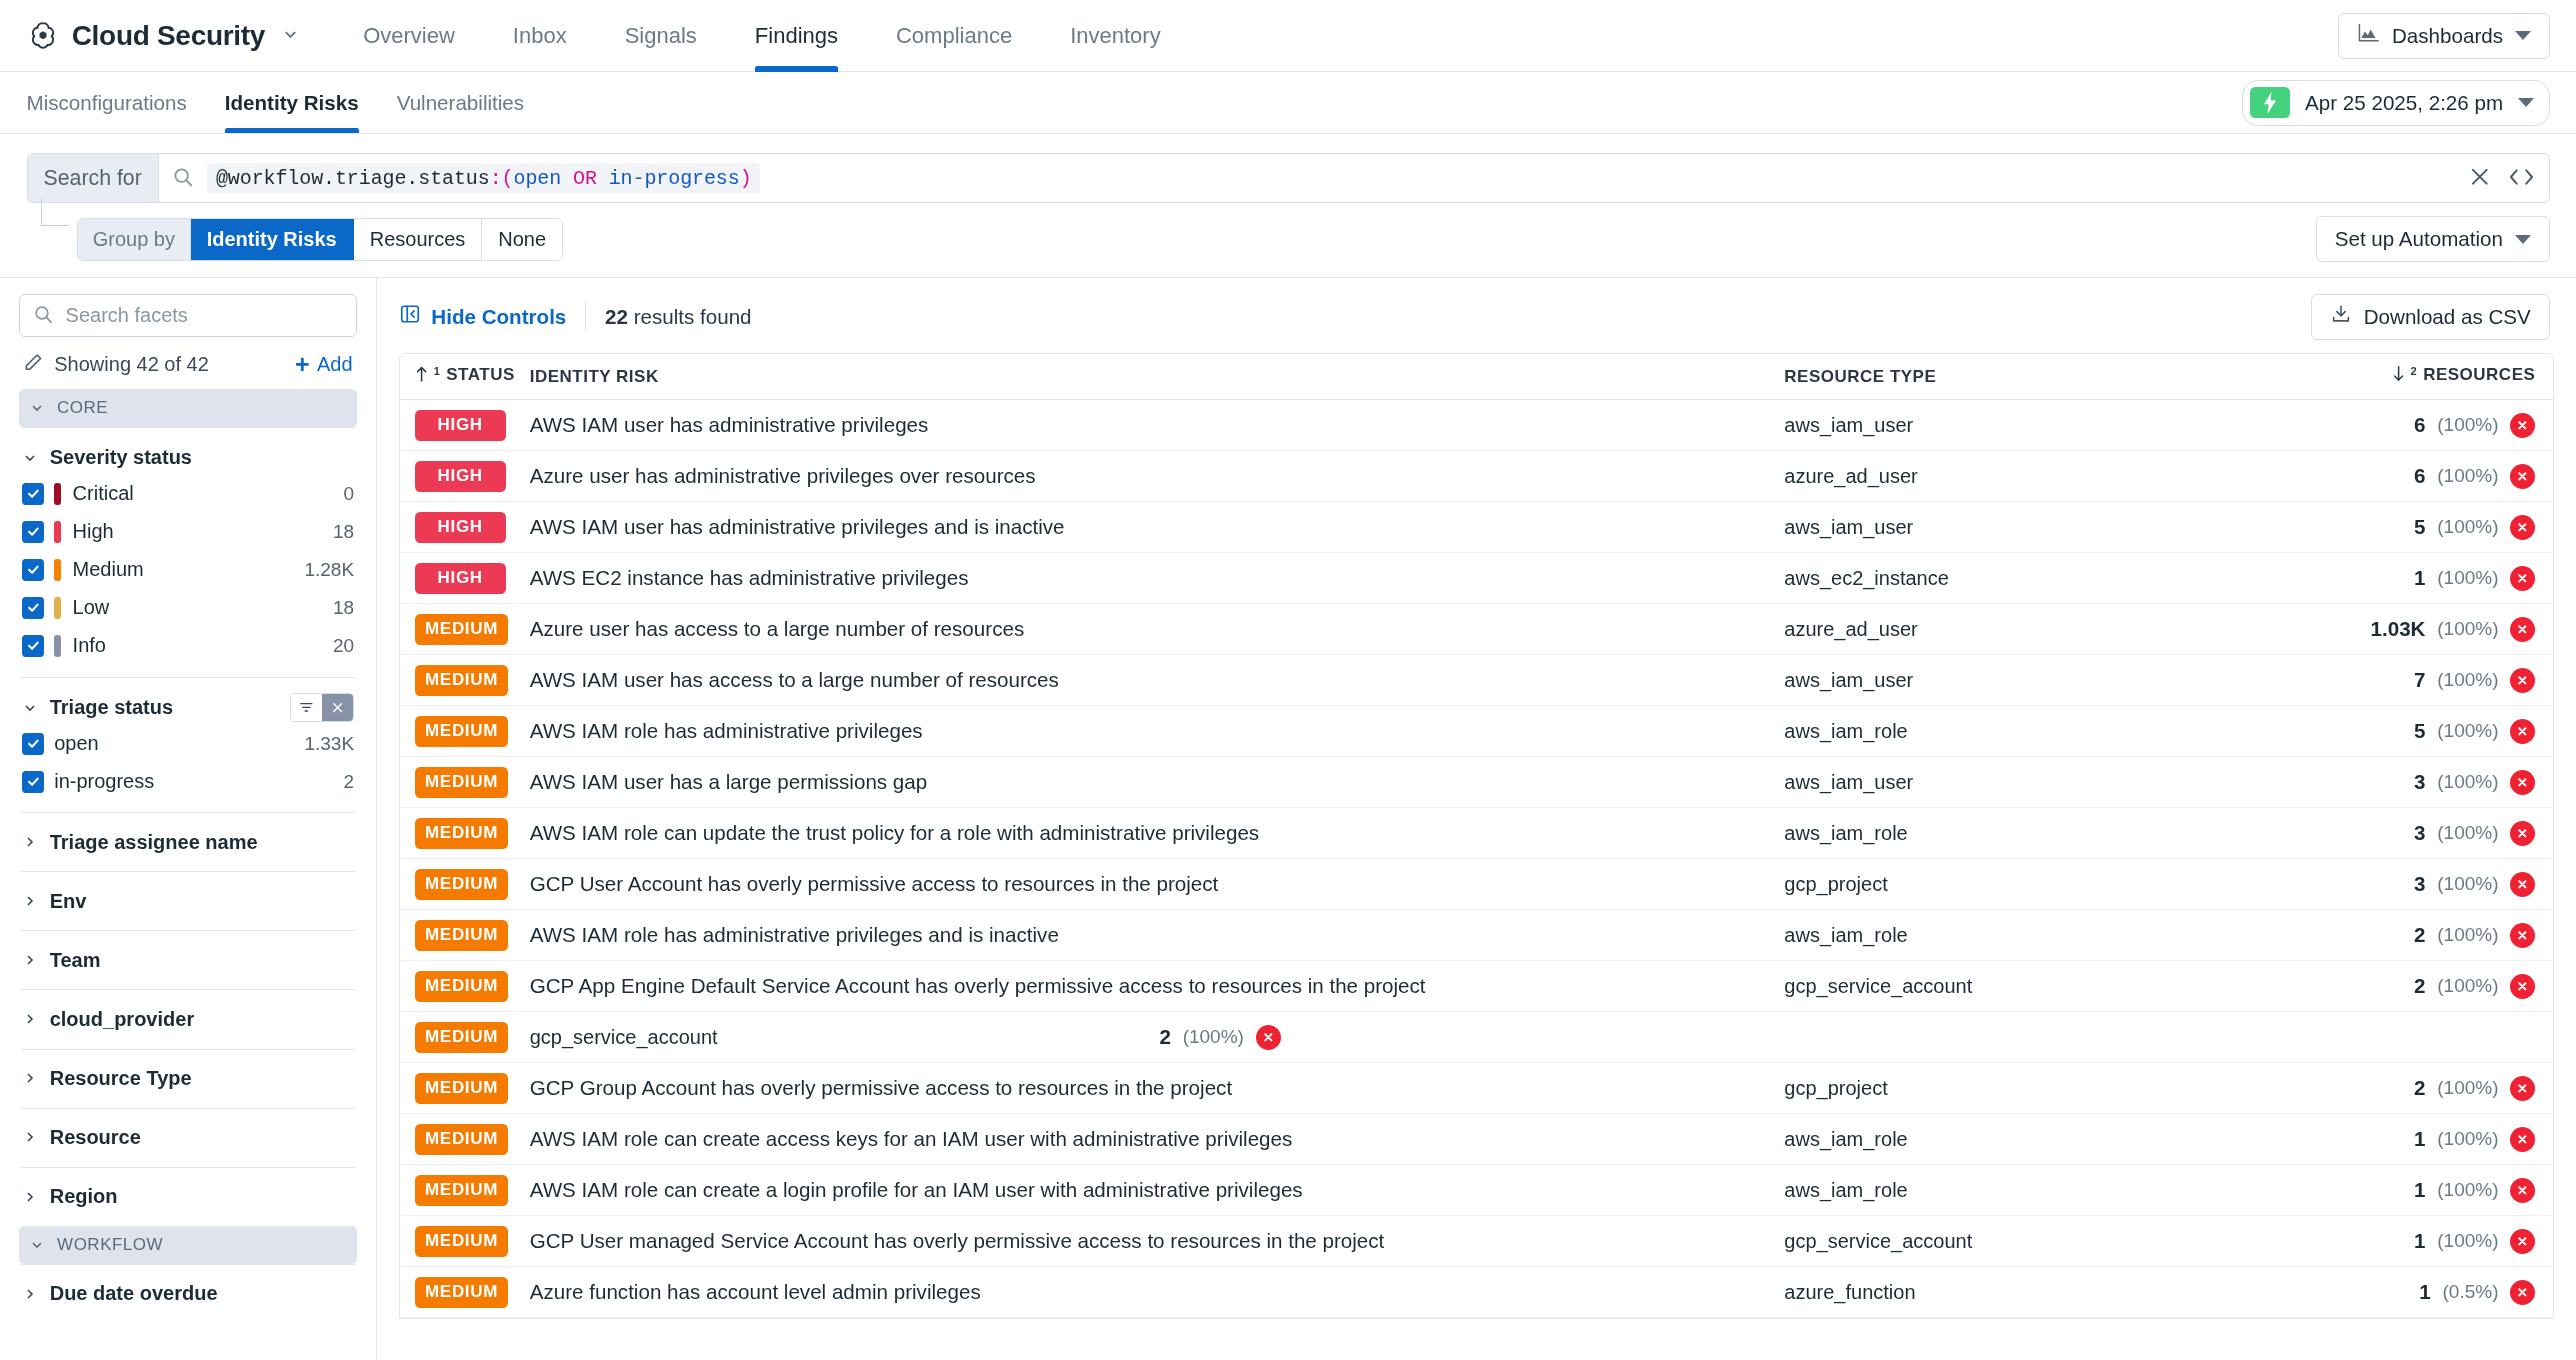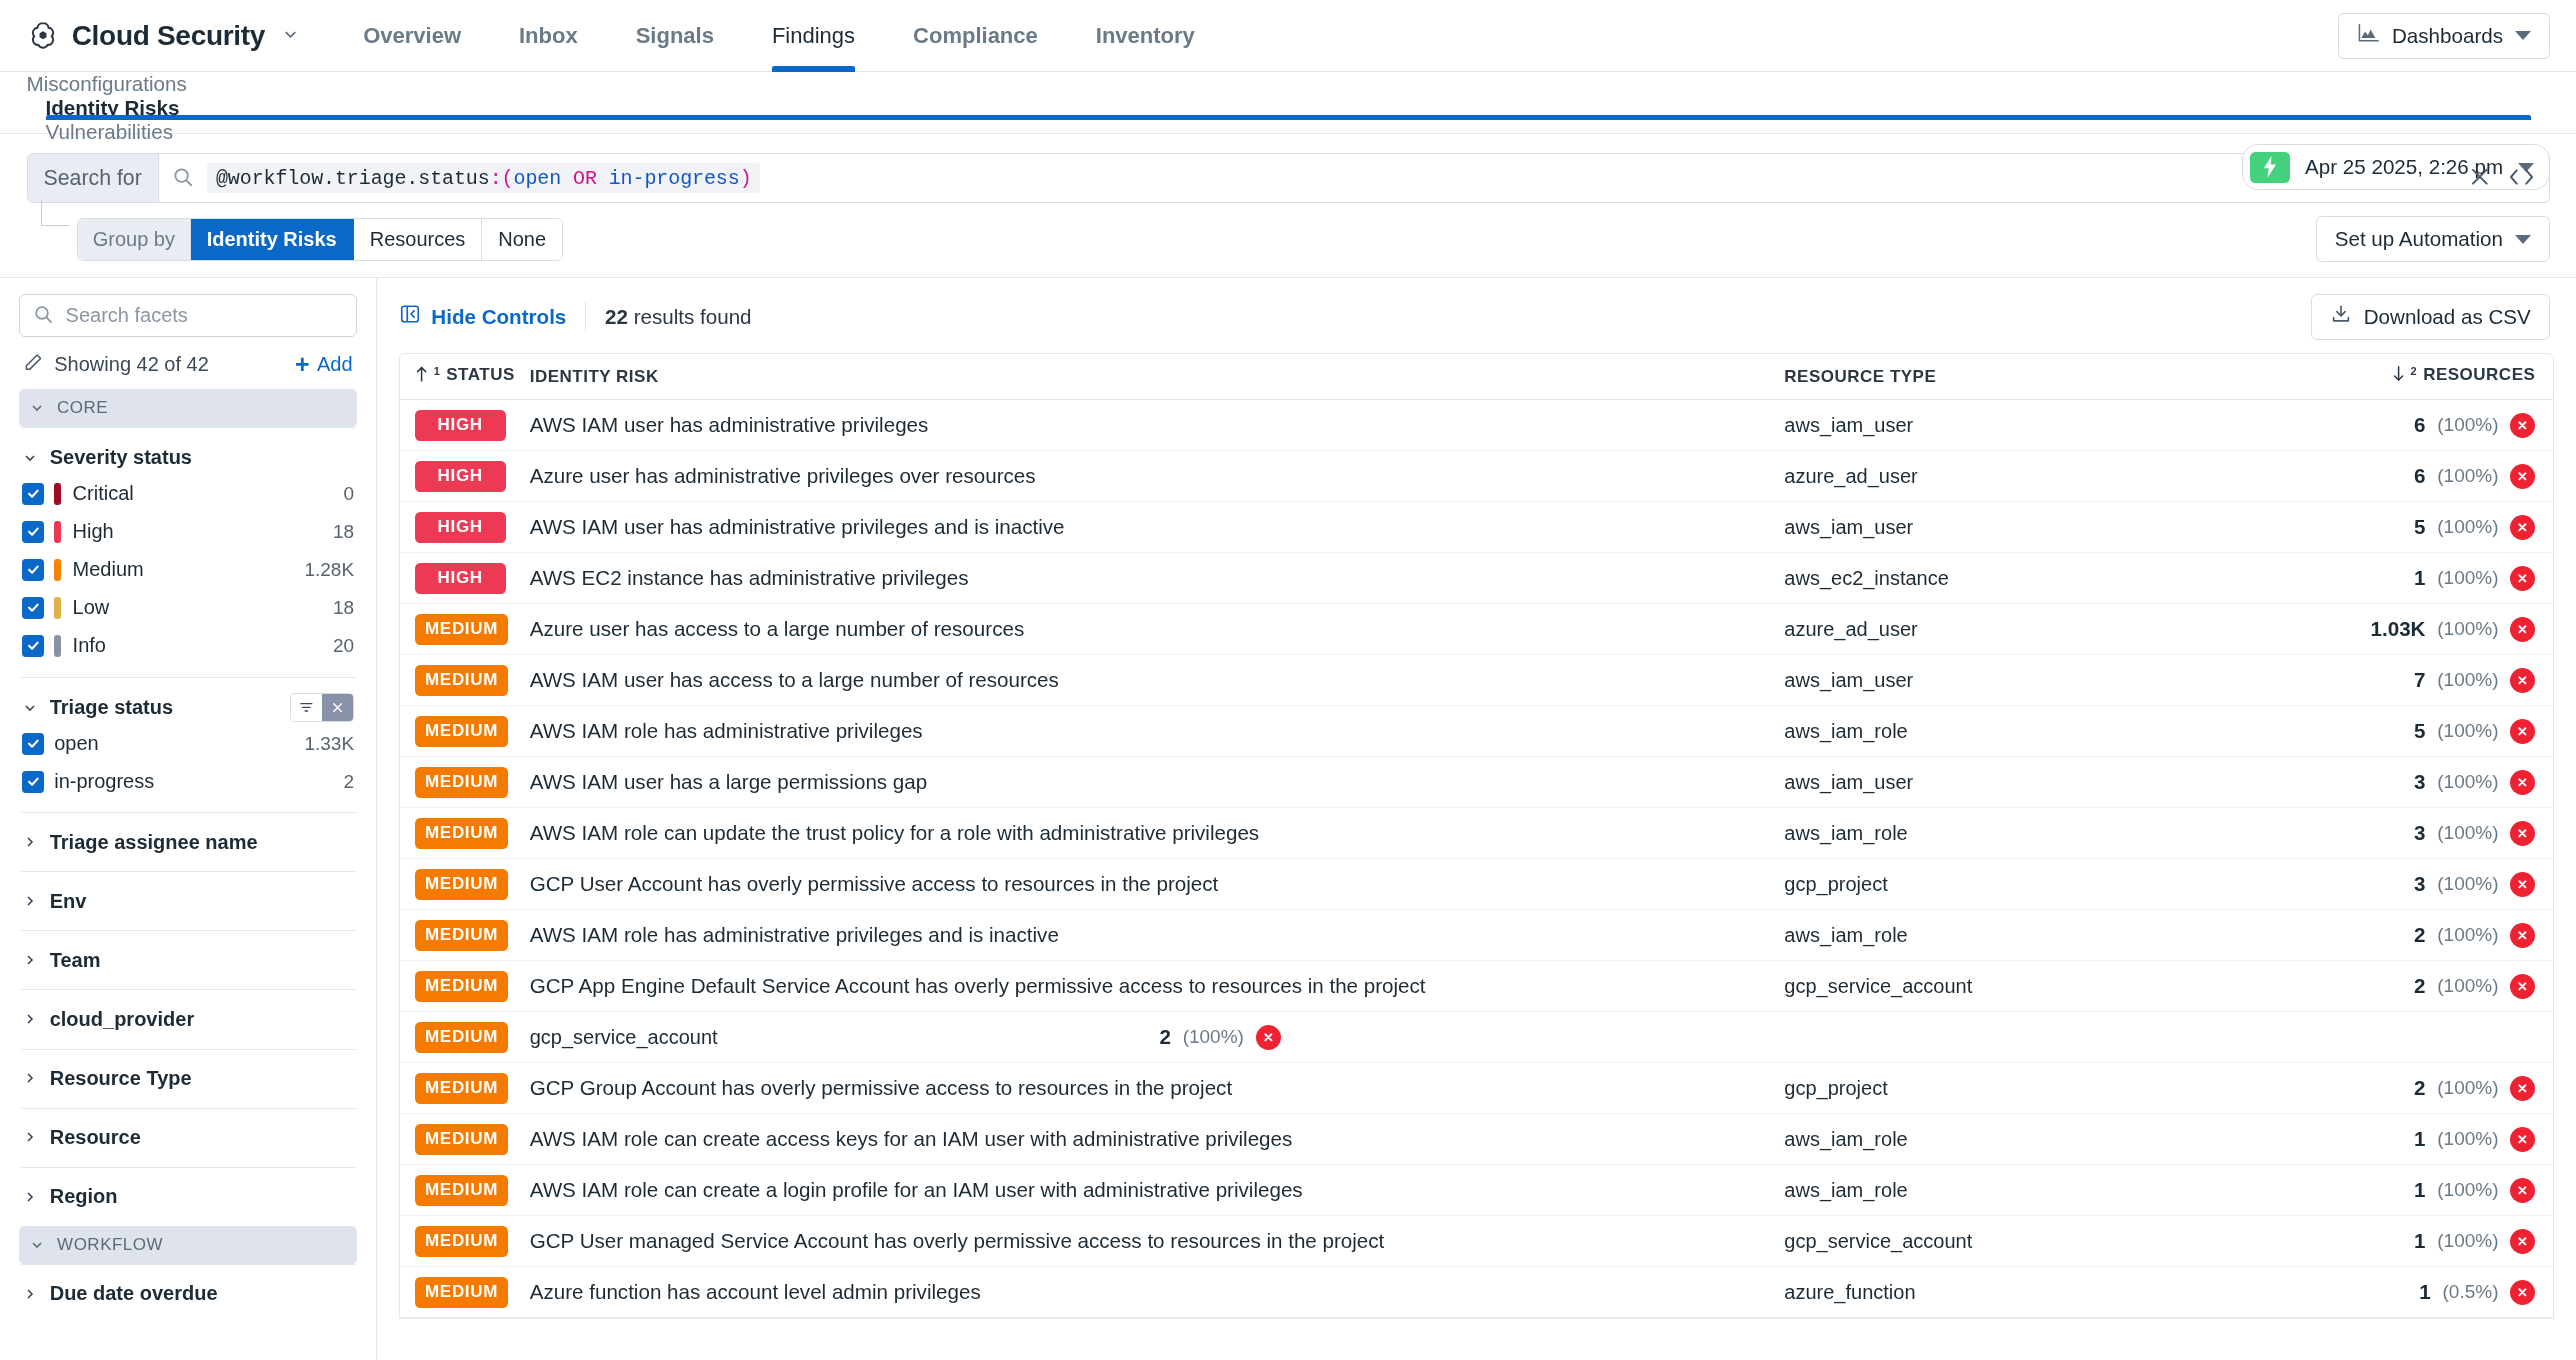--- a/index.html
+++ b/index.html
@@ -26,21 +26,20 @@
 
   .nav-items { display: flex; align-items: stretch; height: 72px; }
   .nav-item {
     position: relative;
     display: flex; align-items: center;
     padding: 0 29px;
     font-size: 22px;
     color: #6b7a88;
     cursor: pointer;
     white-space: nowrap;
-    font-weight: bold;
   }
   .nav-item.active { color: #1c2b36; font-weight: 400; }
   .nav-item.active::after {
     content: "";
     position: absolute; left: 29px; right: 29px; bottom: 0;
     height: 5.2px; background: #0a68c9; border-radius: 2.2px 2.2px 0 0;
   }
 
   .topnav-right { margin-left: auto; display: flex; align-items: center; }
   .btn-outline {
@@ -58,21 +57,20 @@
     display: inline-block;
   }
 
   
   .subtabs {
     height: 62px;
     display: flex; align-items: stretch;
     padding: 0 26.5px;
     border-bottom: 0.7px solid #e4e7ec;
     background: #fff;
-    flex-direction: column;
   }
   .subtab {
     position: relative;
     display: flex; align-items: center;
     padding: 0 19px;
     font-size: 20.6px; color: #6b7a88; cursor: pointer; white-space: nowrap;
   }
   .subtab:first-child { padding-left: 0; }
   .subtab.active { color: #1c2b36; font-weight: 700; }
   .subtab.active::after {

